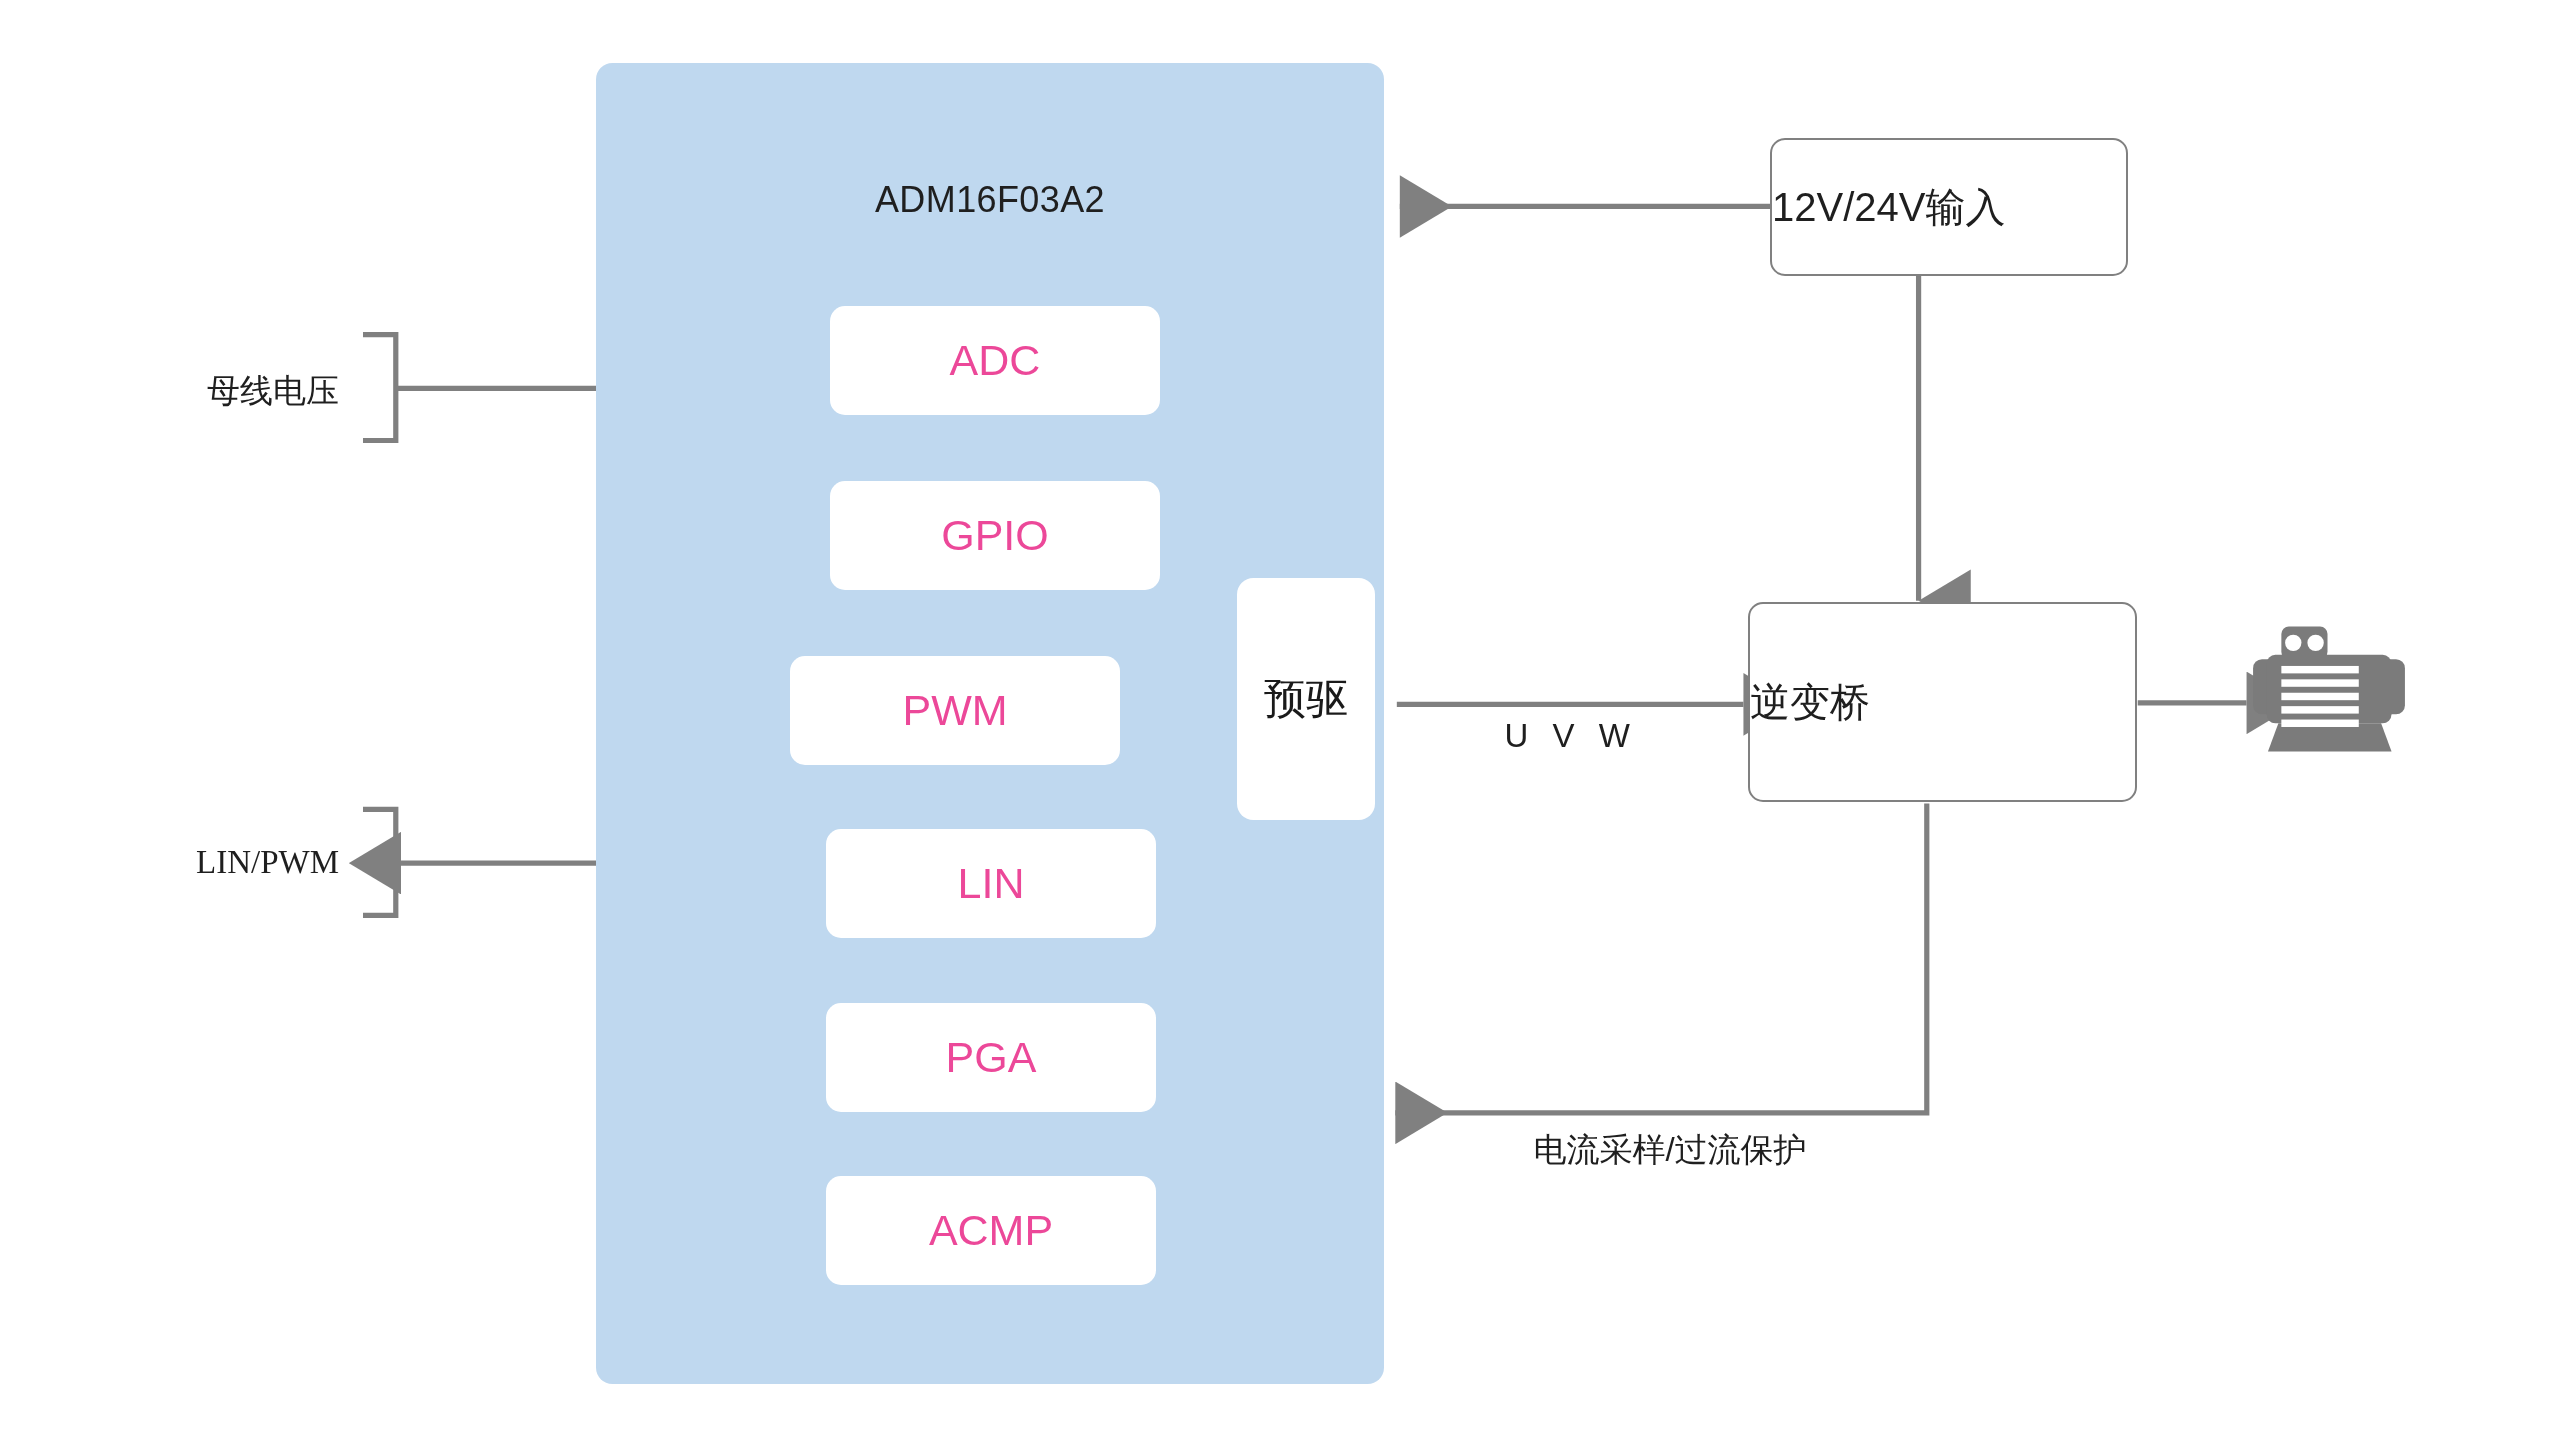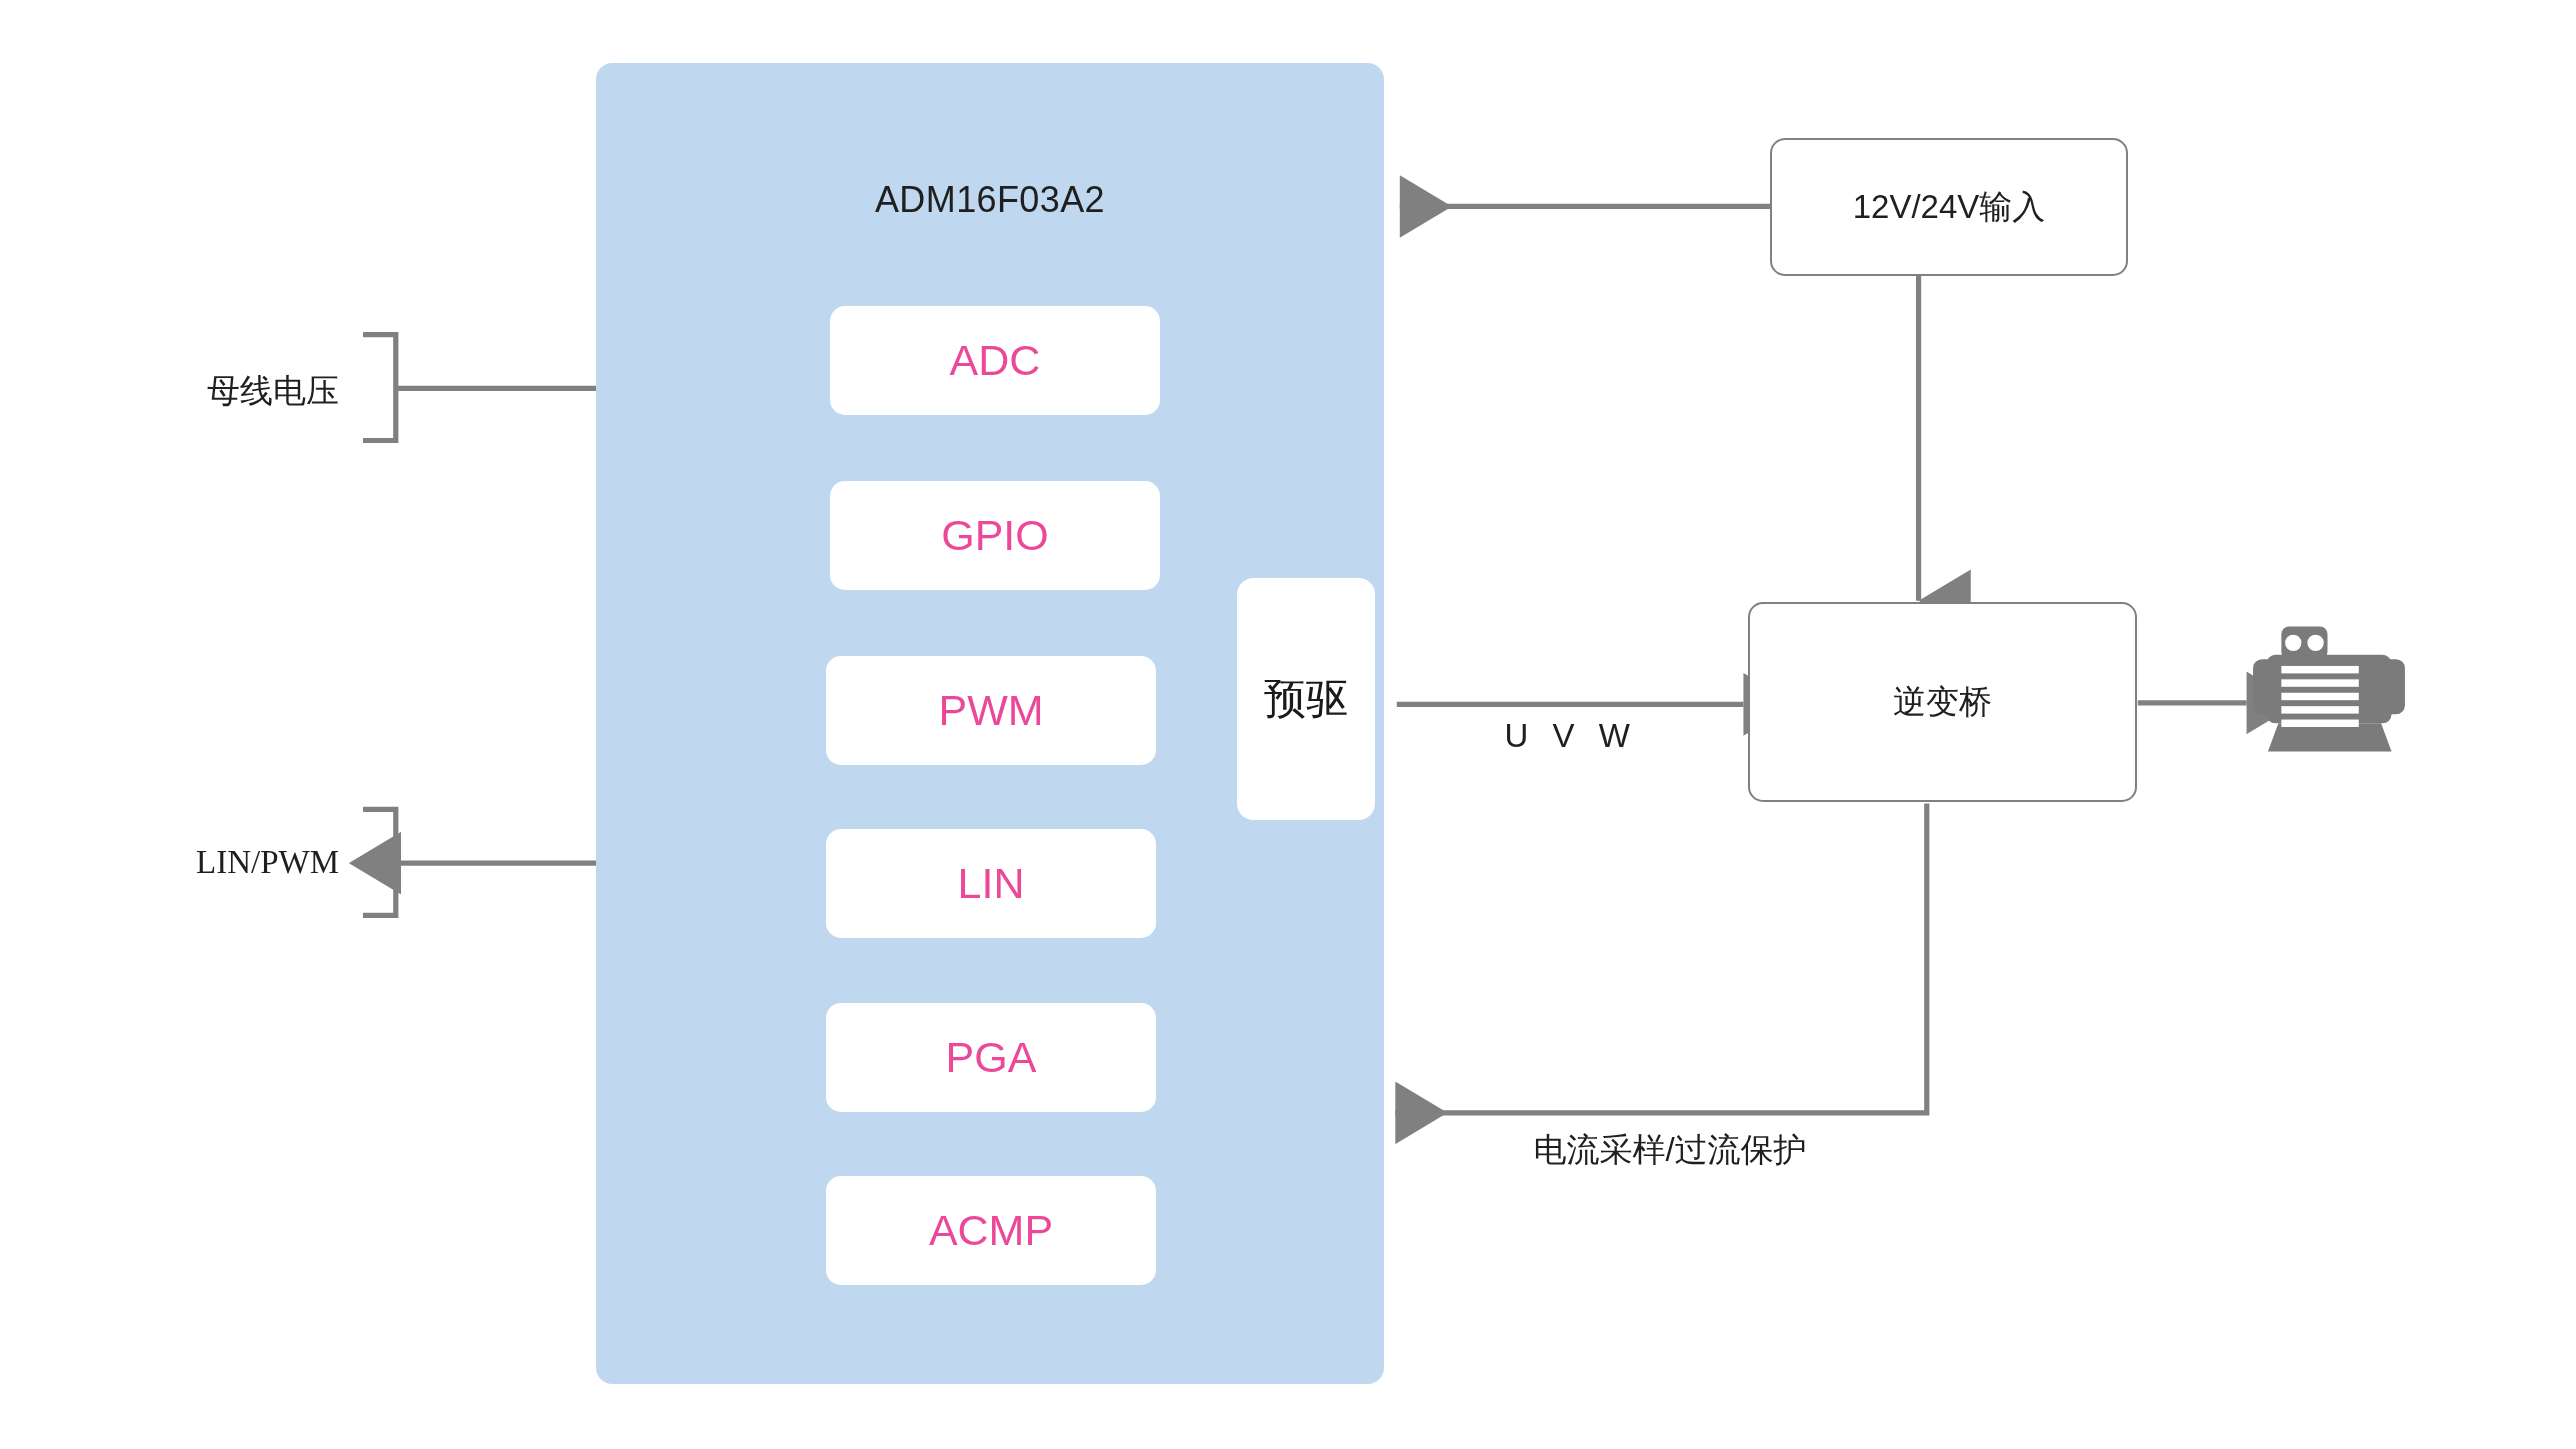--- a/index.html
+++ b/index.html
@@ -19,22 +19,22 @@
        font-size:43px;color:#ec4899;box-sizing:border-box;}
 
   
   .predrv{position:absolute;left:1237px;top:578px;width:138px;height:242px;
           background:#ffffff;border-radius:16.4px;
           display:flex;align-items:center;justify-content:center;
           font-size:42px;color:#1a1a1a;}
 
   
   .obox{position:absolute;background:#ffffff;border:2.2px solid #808080;
-        border-radius:15px;display:flex;align-items:center;justify-content:center;
-        font-size:33px;color:#1f1f1f;box-sizing:border-box;}
+        border-radius:15px;display:flex;align-items:center;
+        font-size:40px;color:#1f1f1f;box-sizing:border-box;}
 
   
   #wires{position:absolute;left:0;top:0;width:2576px;height:1449px;pointer-events:none;}
 
   
   .elabel{position:absolute;font-size:33px;color:#1f1f1f;white-space:nowrap;}
   .elabel.c{transform:translateX(-50%);text-align:center;}
   .elabel.r{transform:translateX(-100%);text-align:right;}
   .uvw{letter-spacing:7.5px;}
 
@@ -84,21 +84,21 @@
 
   <div class="mcu-panel"></div>
   <div class="mcu-title">ADM16F03A2</div>
 
   <div class="mod" style="left:830px;top:306px;width:330px;height:109px;">
     <span>ADC</span>
   </div>
   <div class="mod" style="left:830px;top:481px;width:330px;height:109px;">
     <span>GPIO</span>
   </div>
-  <div class="mod" style="left:826px;top:656px;width:330px;height:109px;">
+  <div class="mod" style="left:790px;top:656px;width:330px;height:109px;">
     <span>PWM</span>
   </div>
   <div class="mod" style="left:826px;top:829px;width:330px;height:109px;">
     <span>LIN</span>
   </div>
   <div class="mod" style="left:826px;top:1003px;width:330px;height:109px;">
     <span>PGA</span>
   </div>
   <div class="mod" style="left:826px;top:1176px;width:330px;height:109px;">
     <span>ACMP</span>

